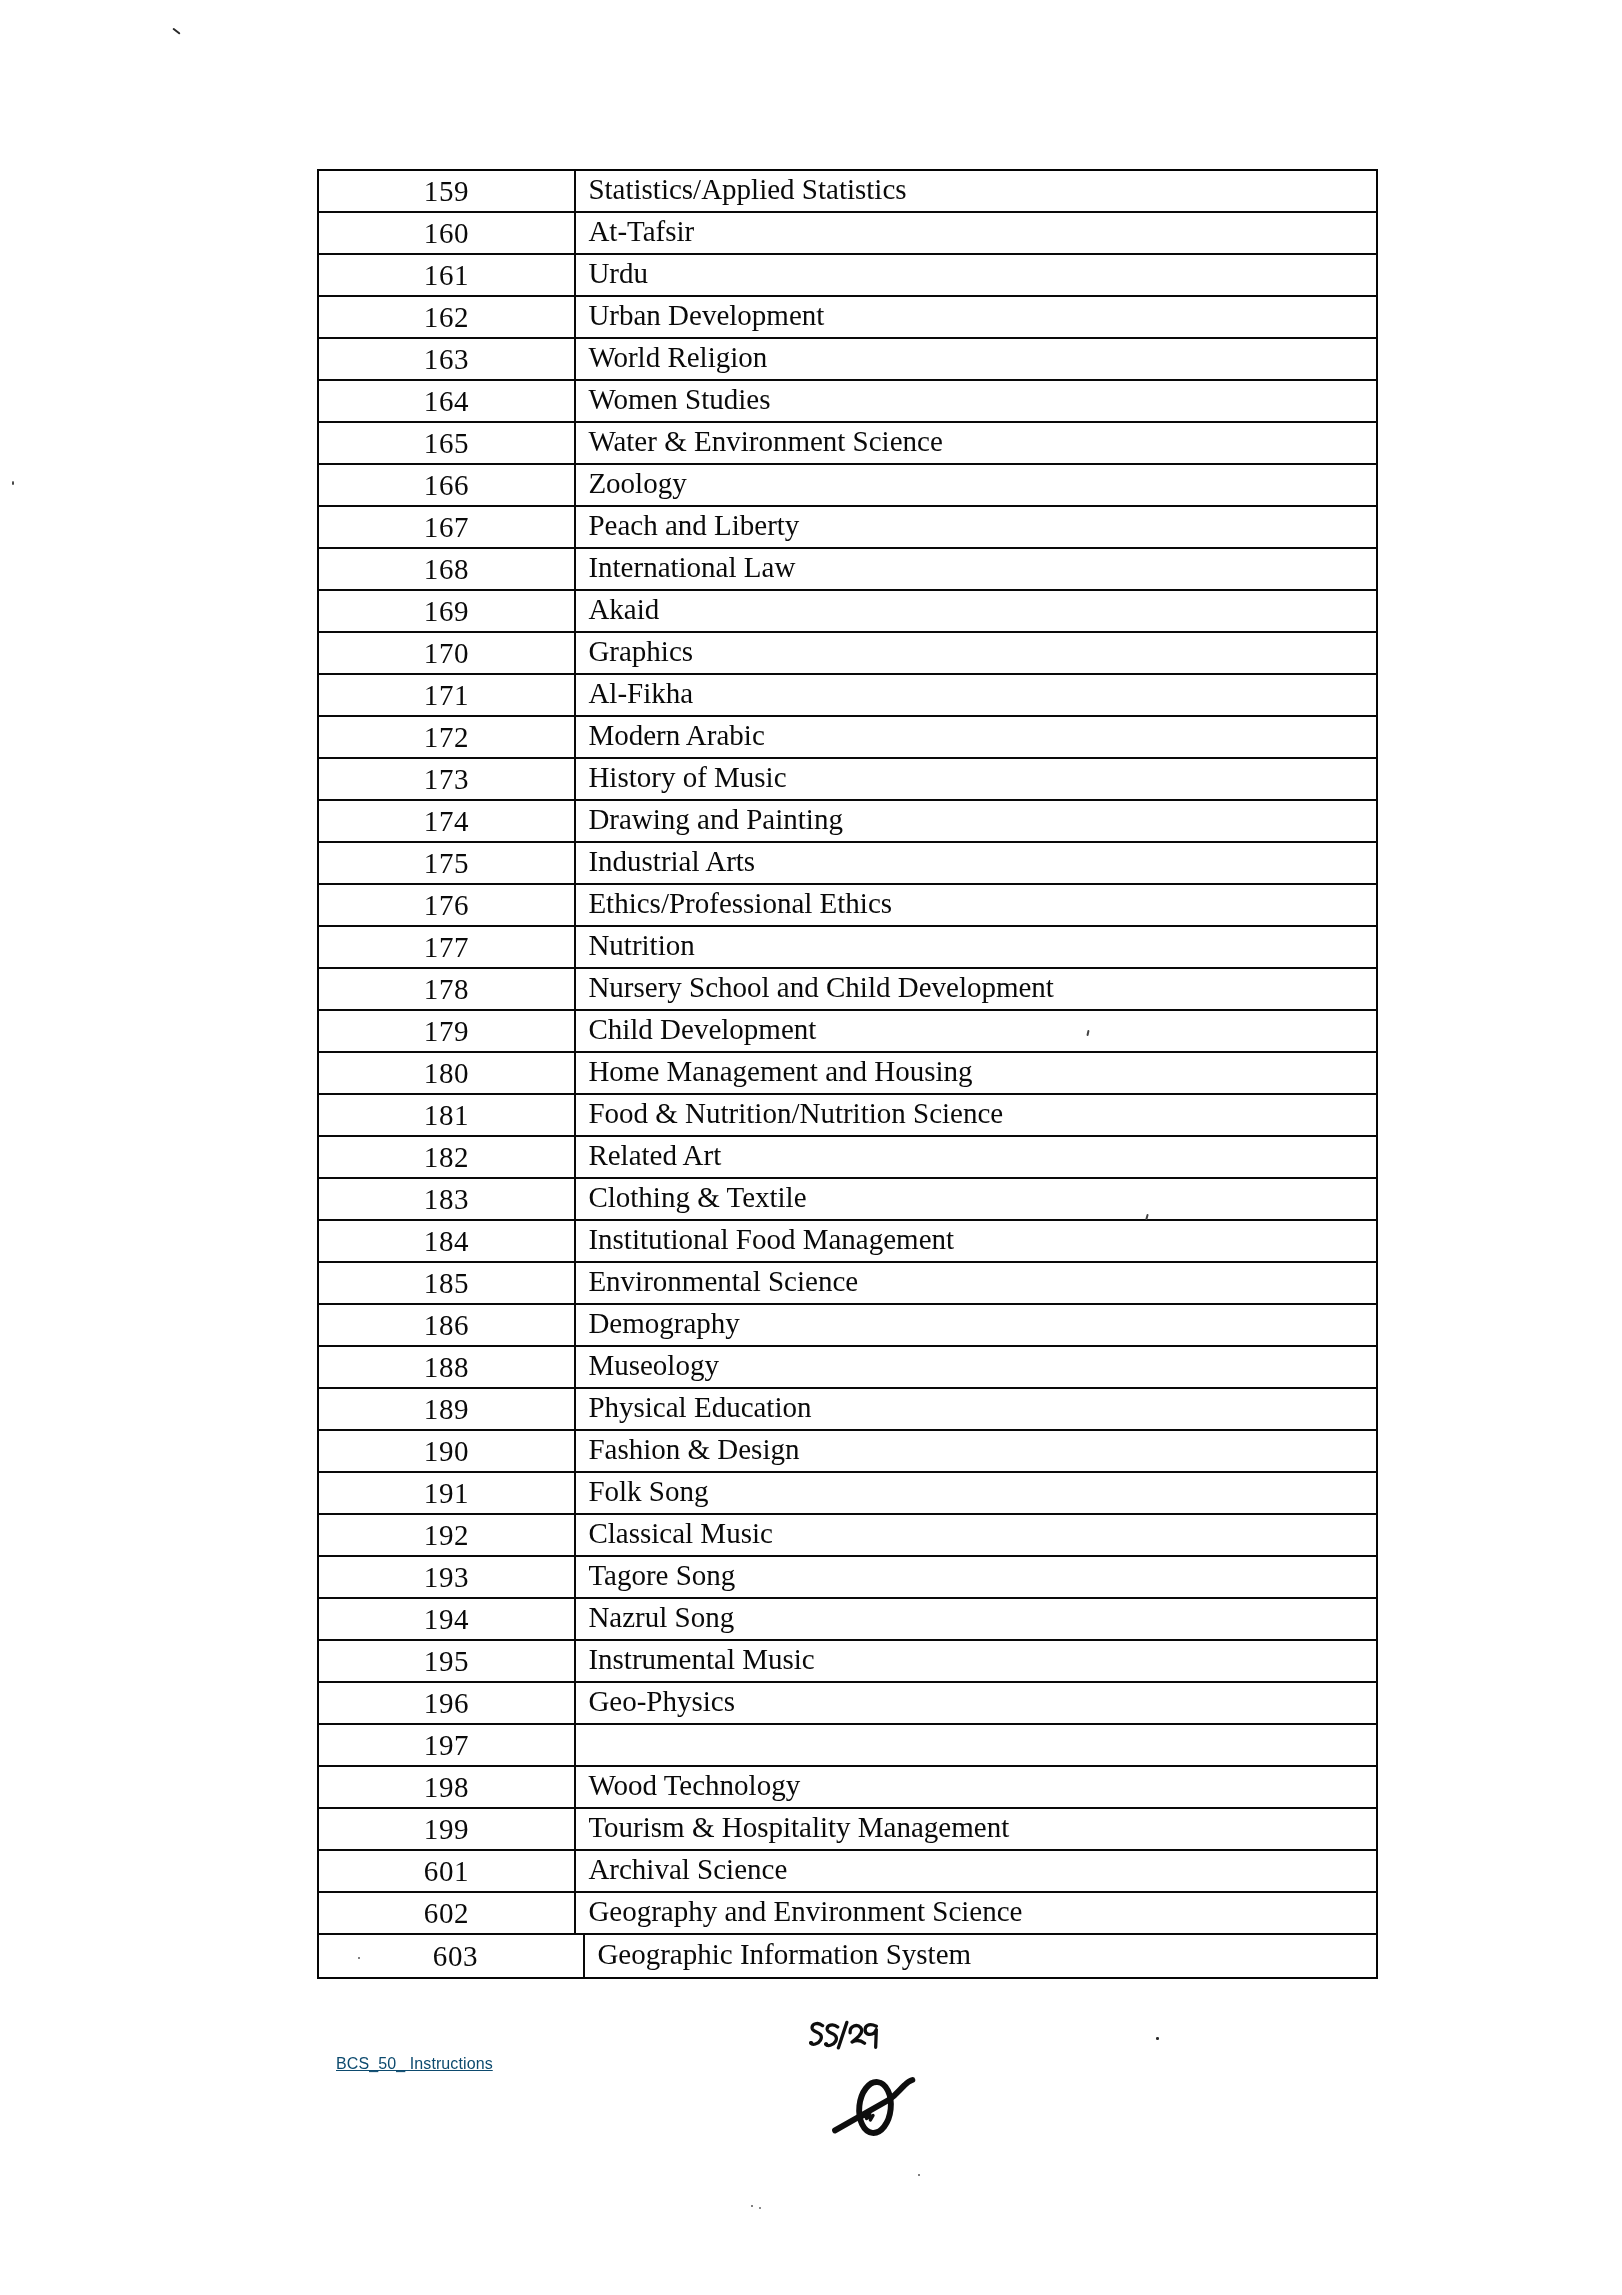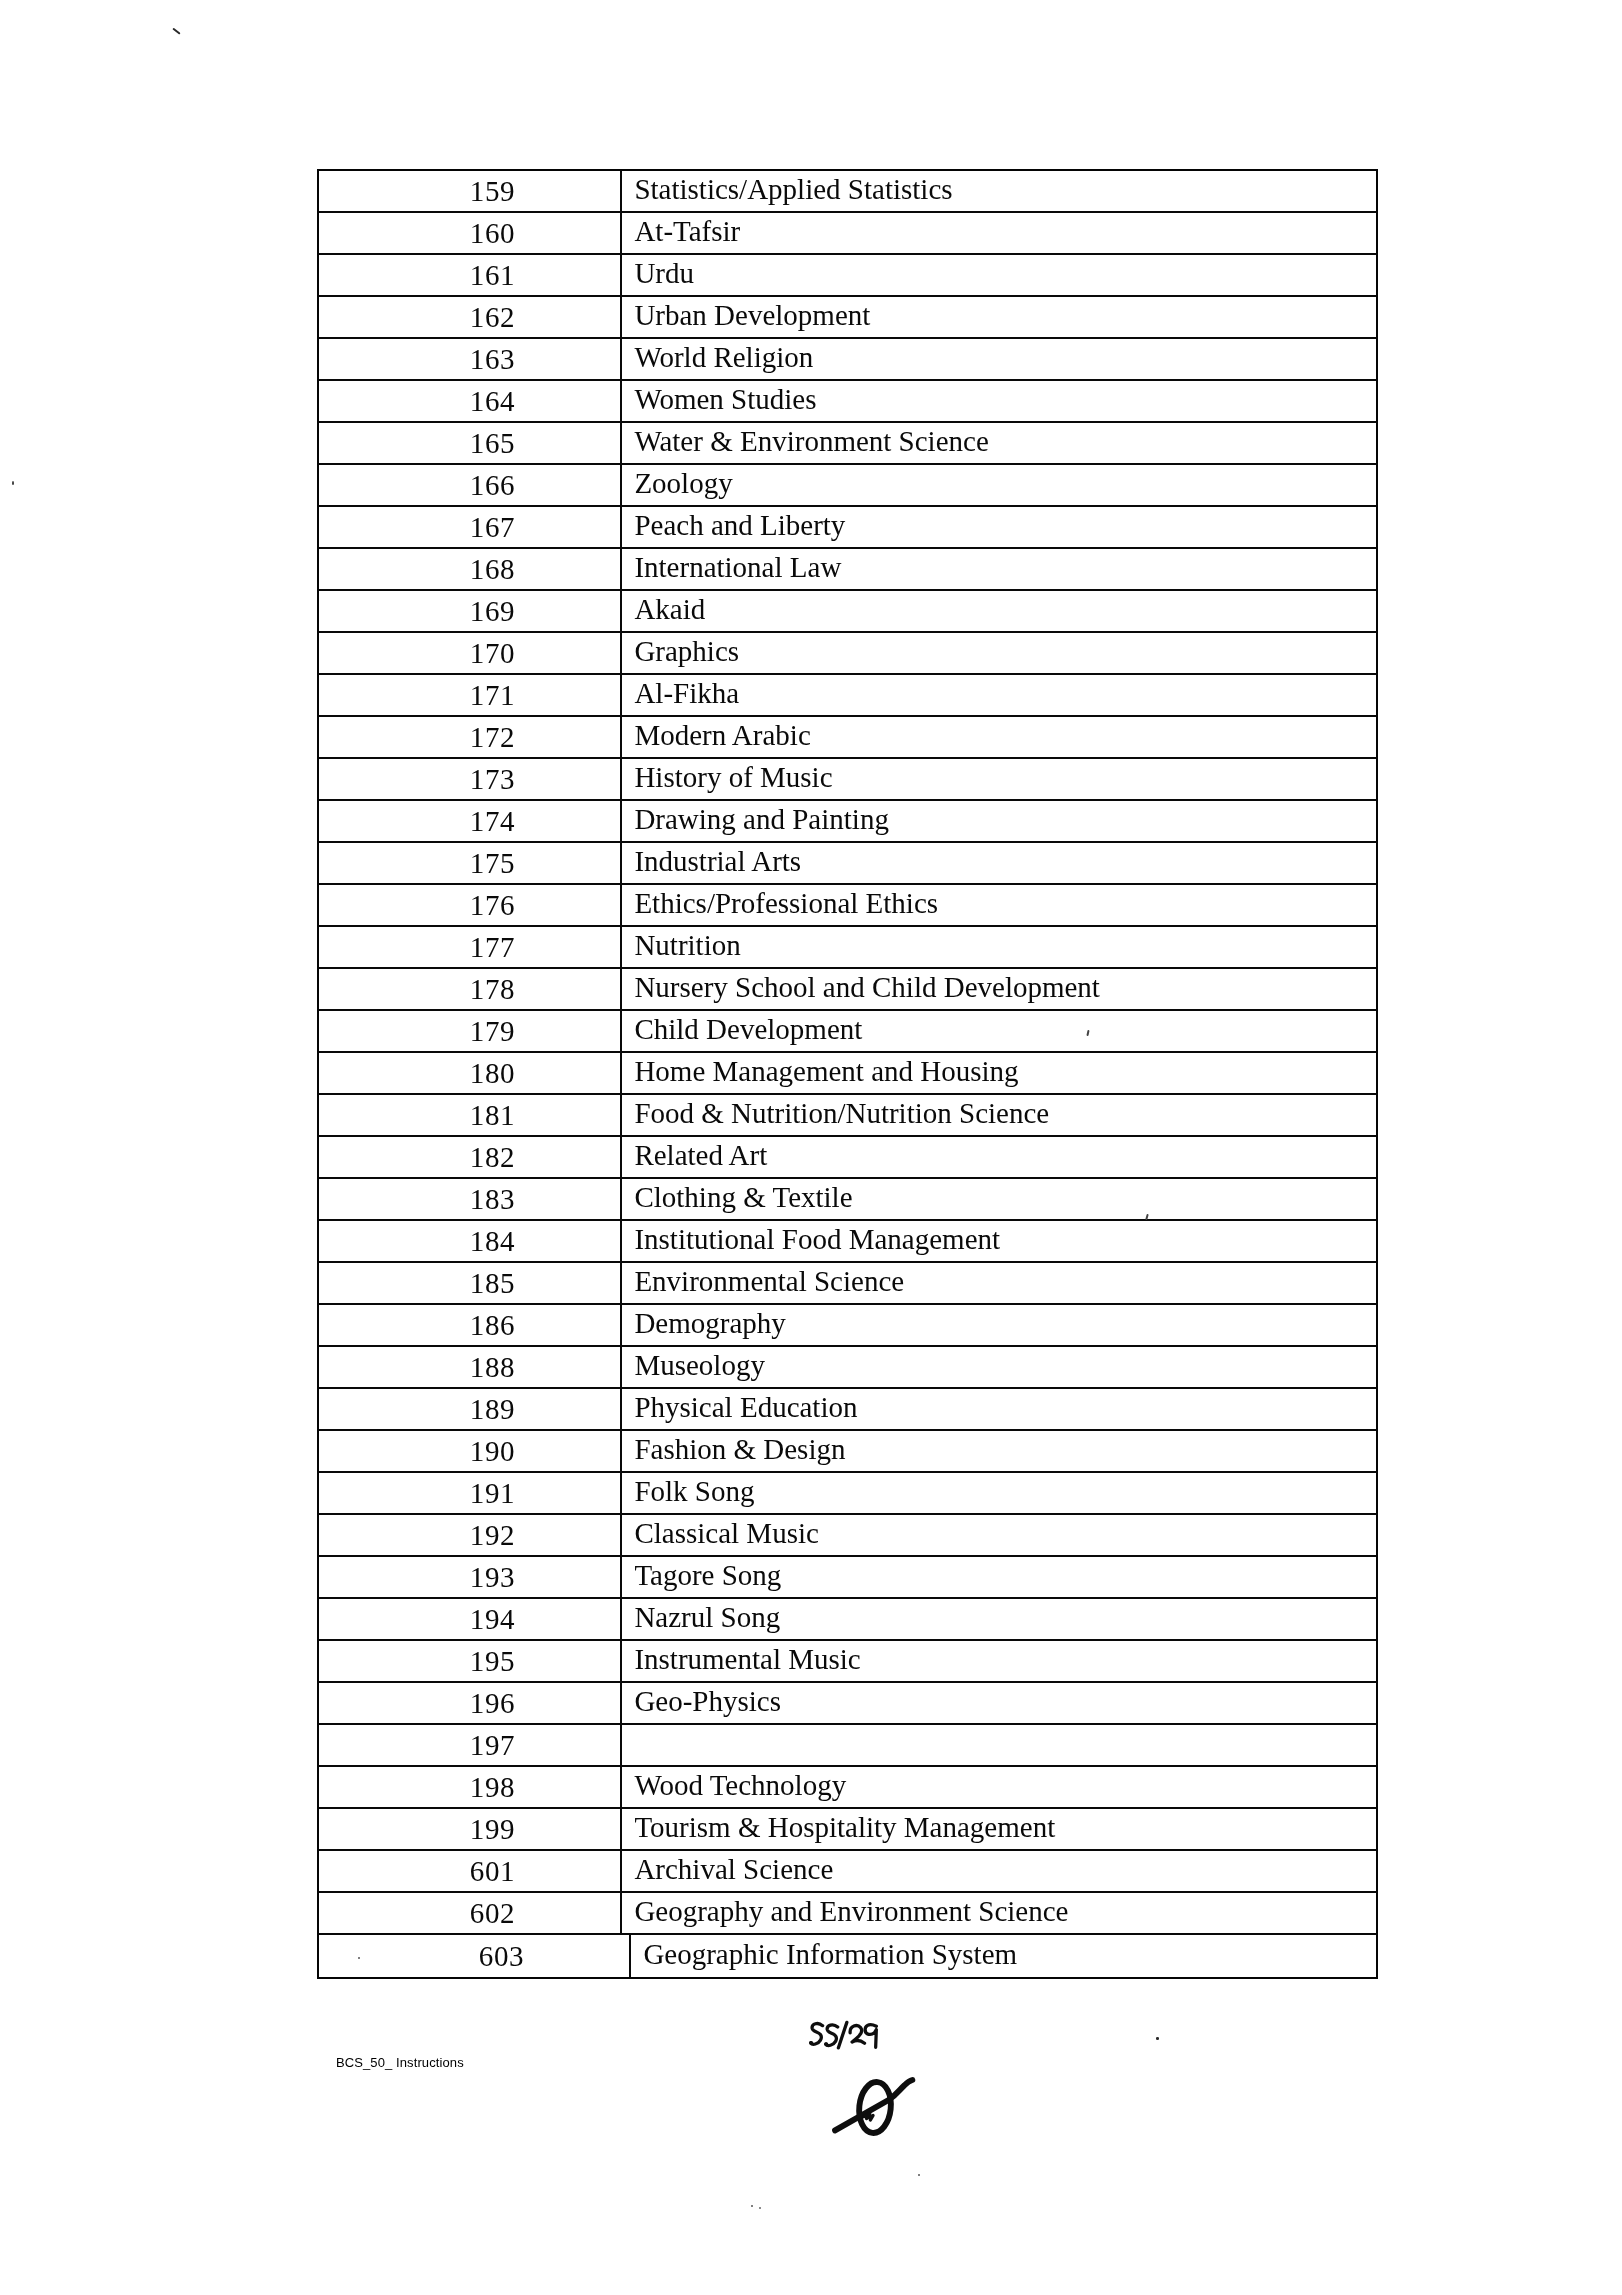--- a/index.html
+++ b/index.html
@@ -35,37 +35,37 @@
     font-size:29px;
     line-height:1;
     white-space:nowrap;
     overflow:hidden;
   }
   .cell.code{
     width:257px;
     border-right:2.6px solid #090909;
     justify-content:center;
     letter-spacing:0.7px;
-    margin-left:46px;
   }
   .cell.subj{
     flex:1;
     padding-left:12.4px;
     padding-bottom:2.6px;
     border-radius:11px;
   }
   .footer-label{
     position:absolute;
     left:336px;
     top:2055px;
     font-family:"Liberation Sans", sans-serif;
-    font-size:13px;
+    font-size:16px;
     letter-spacing:0.1px;
-    color:#000000;
+    color:#0c4a6e;
     white-space:nowrap;
+    text-decoration:underline;
   }
   .handwriting{
     position:absolute;
     left:801px;
     top:2017px;
     width:131px;
     height:126px;
   }
   .speck{position:absolute;background:#2a2a2a;border-radius:50%;}
   .speck.line{border-radius:1.3px;}

